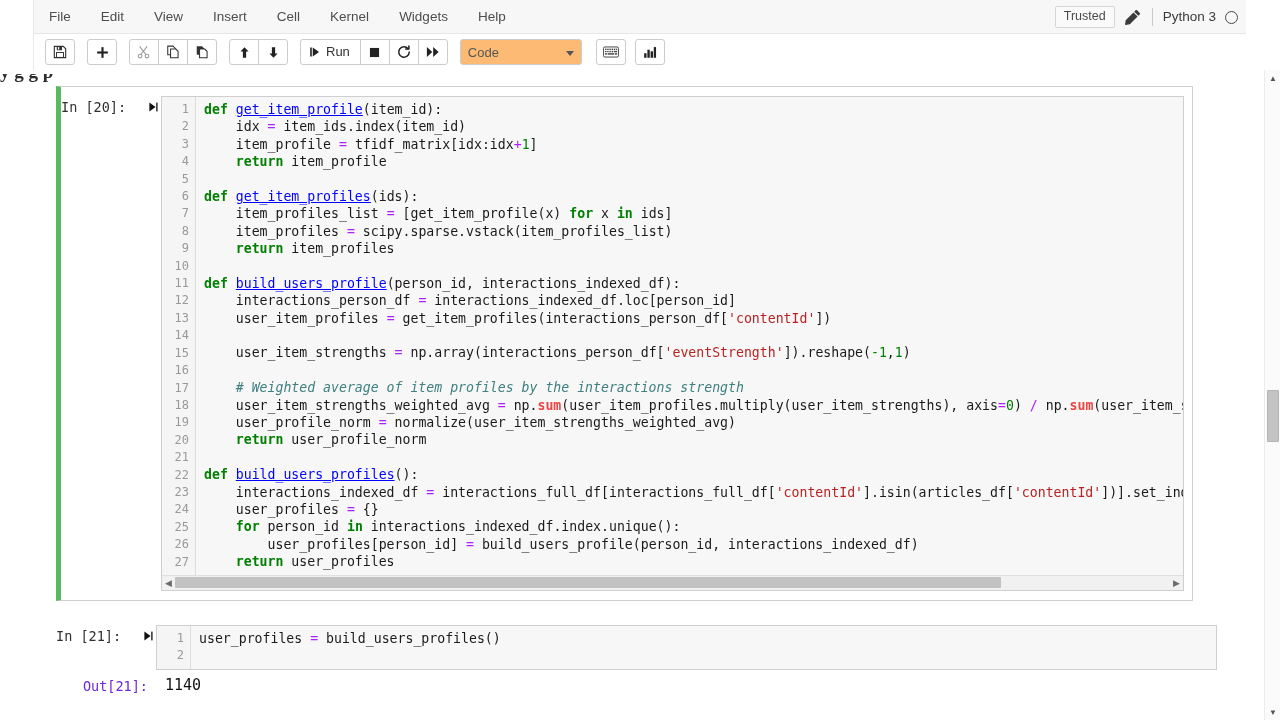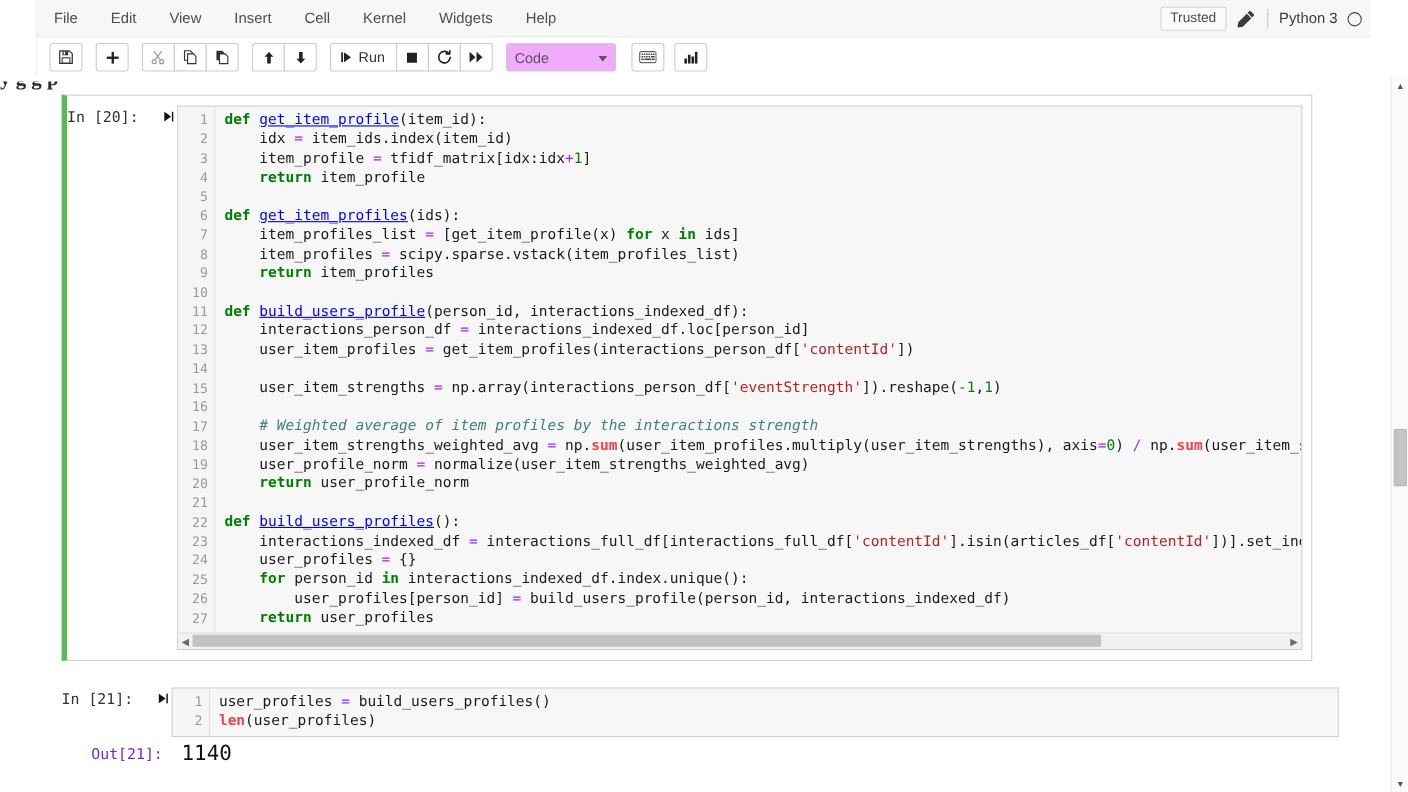--- a/index.html
+++ b/index.html
@@ -68,21 +68,21 @@
     cursor: pointer; position: relative;
   }
   .btn-group .tbtn:first-child { margin-left: 0; border-radius: 3px 0 0 3px; }
   .btn-group .tbtn:last-child { border-radius: 0 3px 3px 0; }
   .btn-group.single .tbtn { border-radius: 3px; }
   .tbtn svg { display:block; }
   .tbtn .lbl { font-size: 13px; color:#333; margin-left:5px; line-height:14px; }
   .run-btn { padding: 0 10px 0 8px; }
 
   .cell-select {
-    height: 26px; width: 100px; border: 1px solid #cccccc; background:#f0abfc;
+    height: 26px; width: 122px; border: 1px solid #cccccc; background:#fdba74;
     border-radius: 3px; display:flex; align-items:center;
     padding: 0 7px; font-size: 13px; color: #555; margin-right: 14px;
     position: relative; cursor: pointer;
   }
   .cell-select .caret {
     position:absolute; right:7px; top:11px;
     width:0;height:0;border-left:4px solid transparent;border-right:4px solid transparent;
     border-top:5px solid #555;
   }
 
@@ -178,21 +178,21 @@
   }
 
   
   .cell.plain { margin: 0 47px 0 56px; padding: 6px 0 0 0; }
   .cell.plain .input-area { background:#f7f7f7; }
 
   .output-row { display: flex; margin: 5px 47px 0 56px; }
   .output-val {
     flex: 1 1 auto;
     font-family: "DejaVu Sans Mono", monospace;
-    font-size: 19px; line-height: 18px; color: #111;
+    font-size: 15px; line-height: 18px; color: #111;
     padding-left: 9px; padding-top: 1px;
   }
 
   
   .pagescroll {
     position: absolute; right: 0; top: 70px; width: 16px; height: 650px;
     background: #fbfbfb; border-left: 1px solid #ececec;
   }
   .ps-arrow {
     position:absolute; left:0; width:16px; height:16px;
@@ -460,21 +460,21 @@
               <rect x="12" y="1.6" width="1.9" height="12.8" fill="#111"></rect>
             </svg>
           </span>
         </div>
         <div class="input-area">
           <div class="cm-wrap">
             <div class="gutter">
               <div>1</div>
               <div>2</div>
             </div>
-            <div class="code" id="code-21"><div class="ln">user_profiles <span class="o">=</span> build_users_profiles()</div><div class="ln"><span class="b">len</span>(user_profiles)</div></div>
+            <div class="code" id="code-21"><div class="ln">user_profiles <span class="o">=</span> build_users_profiles()</div></div>
           </div>
         </div>
       </div>
 
       <div class="output-row">
         <div class="prompt out-prompt">Out[21]:</div>
         <div class="output-val">1140</div>
       </div>
 
     </div>

